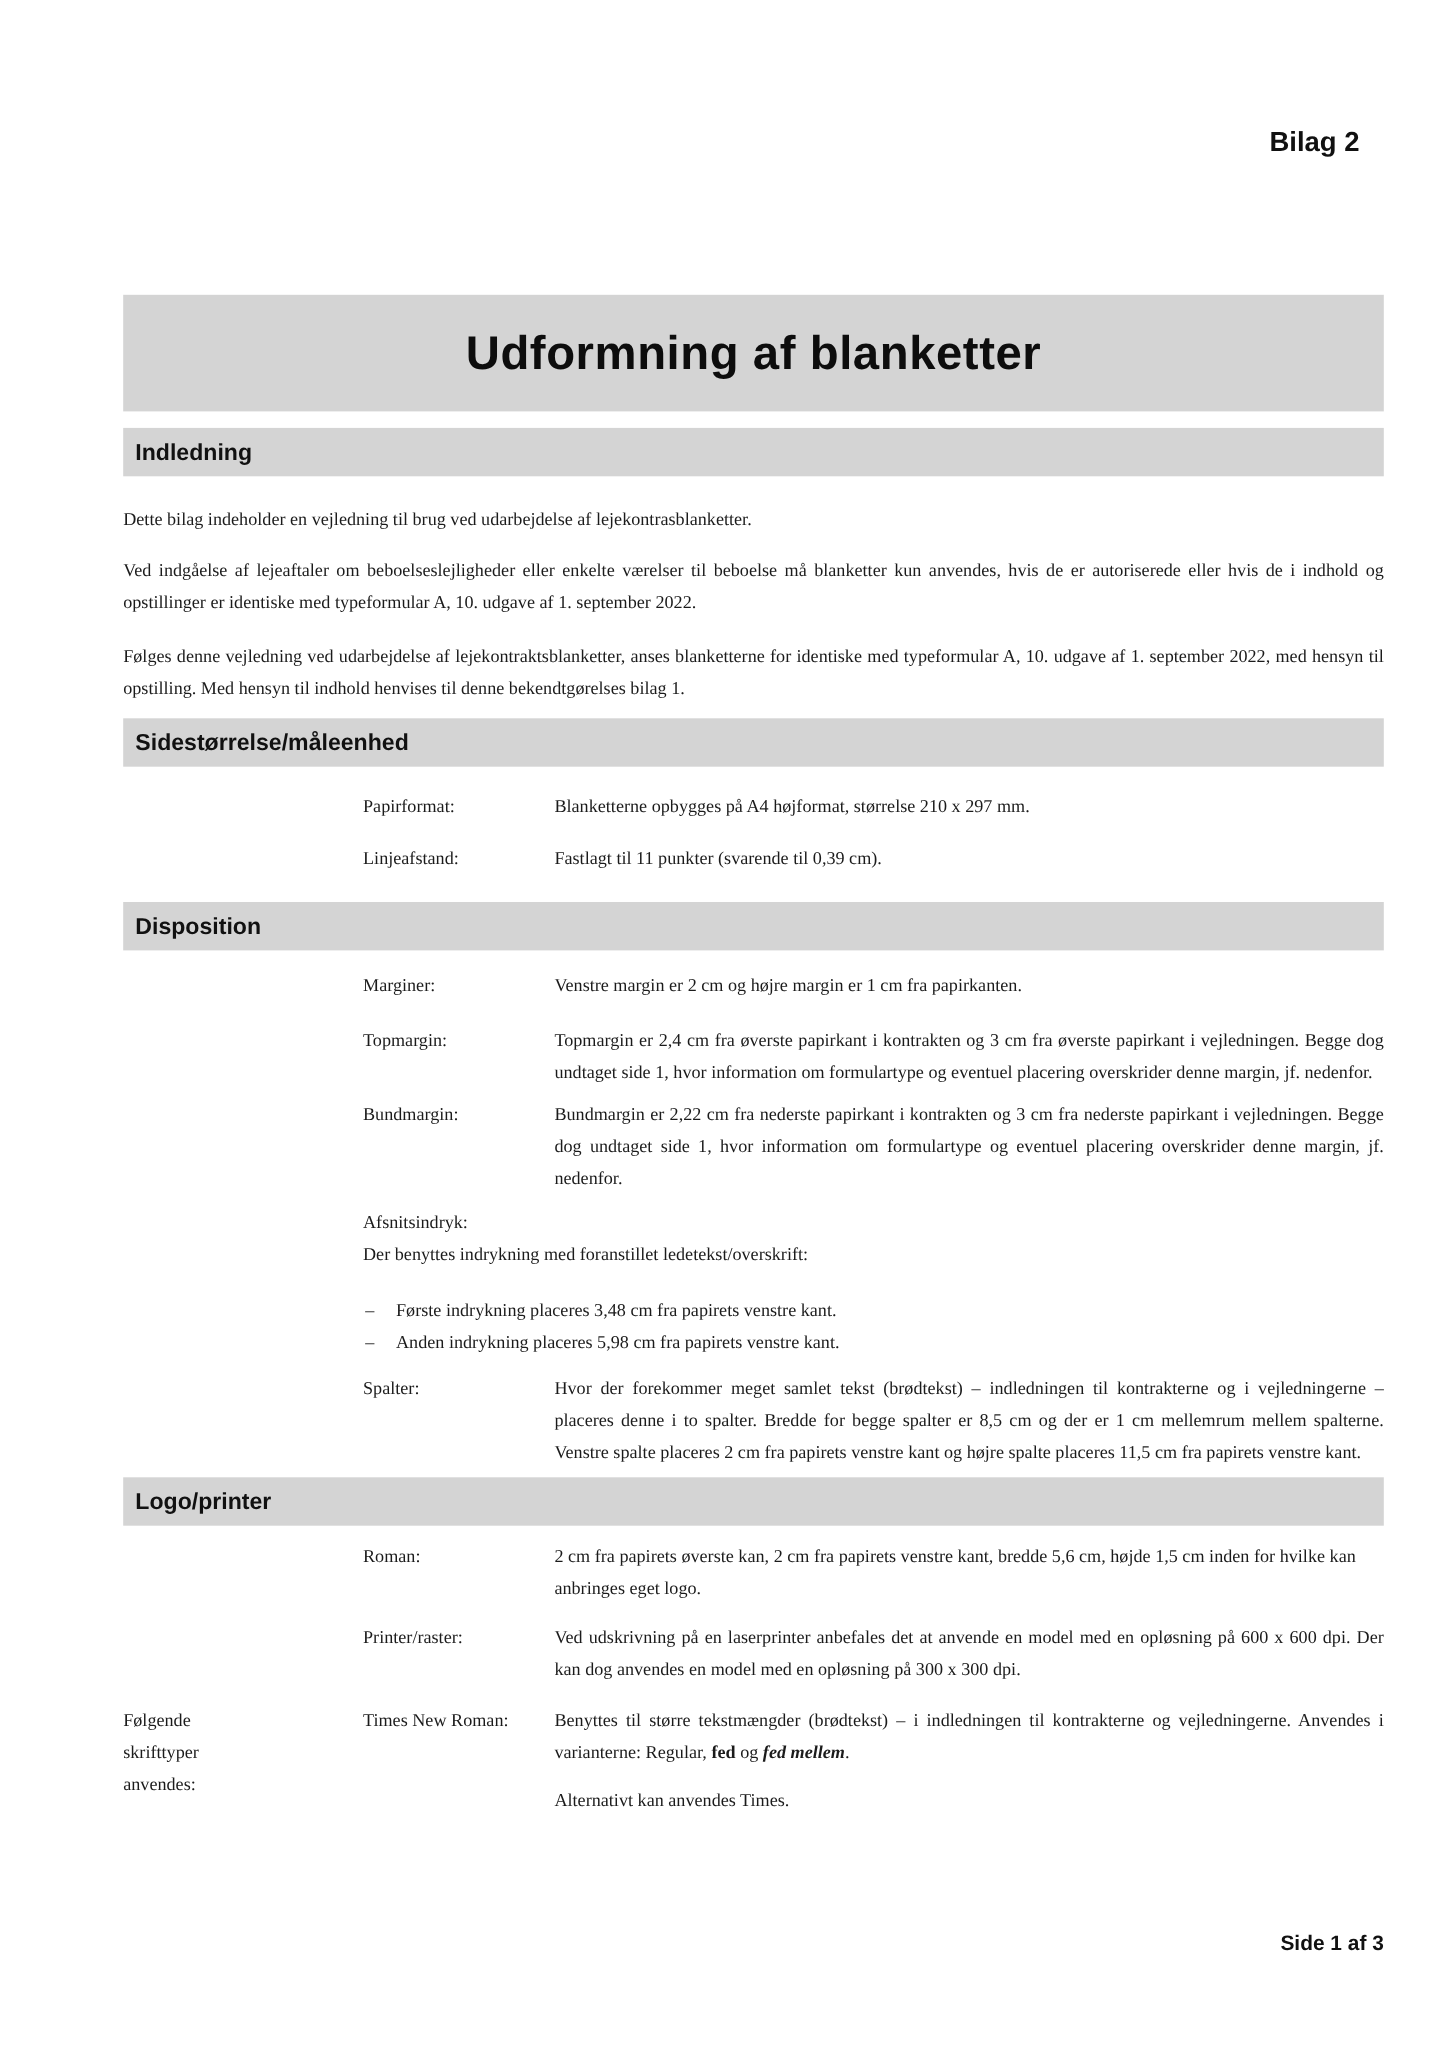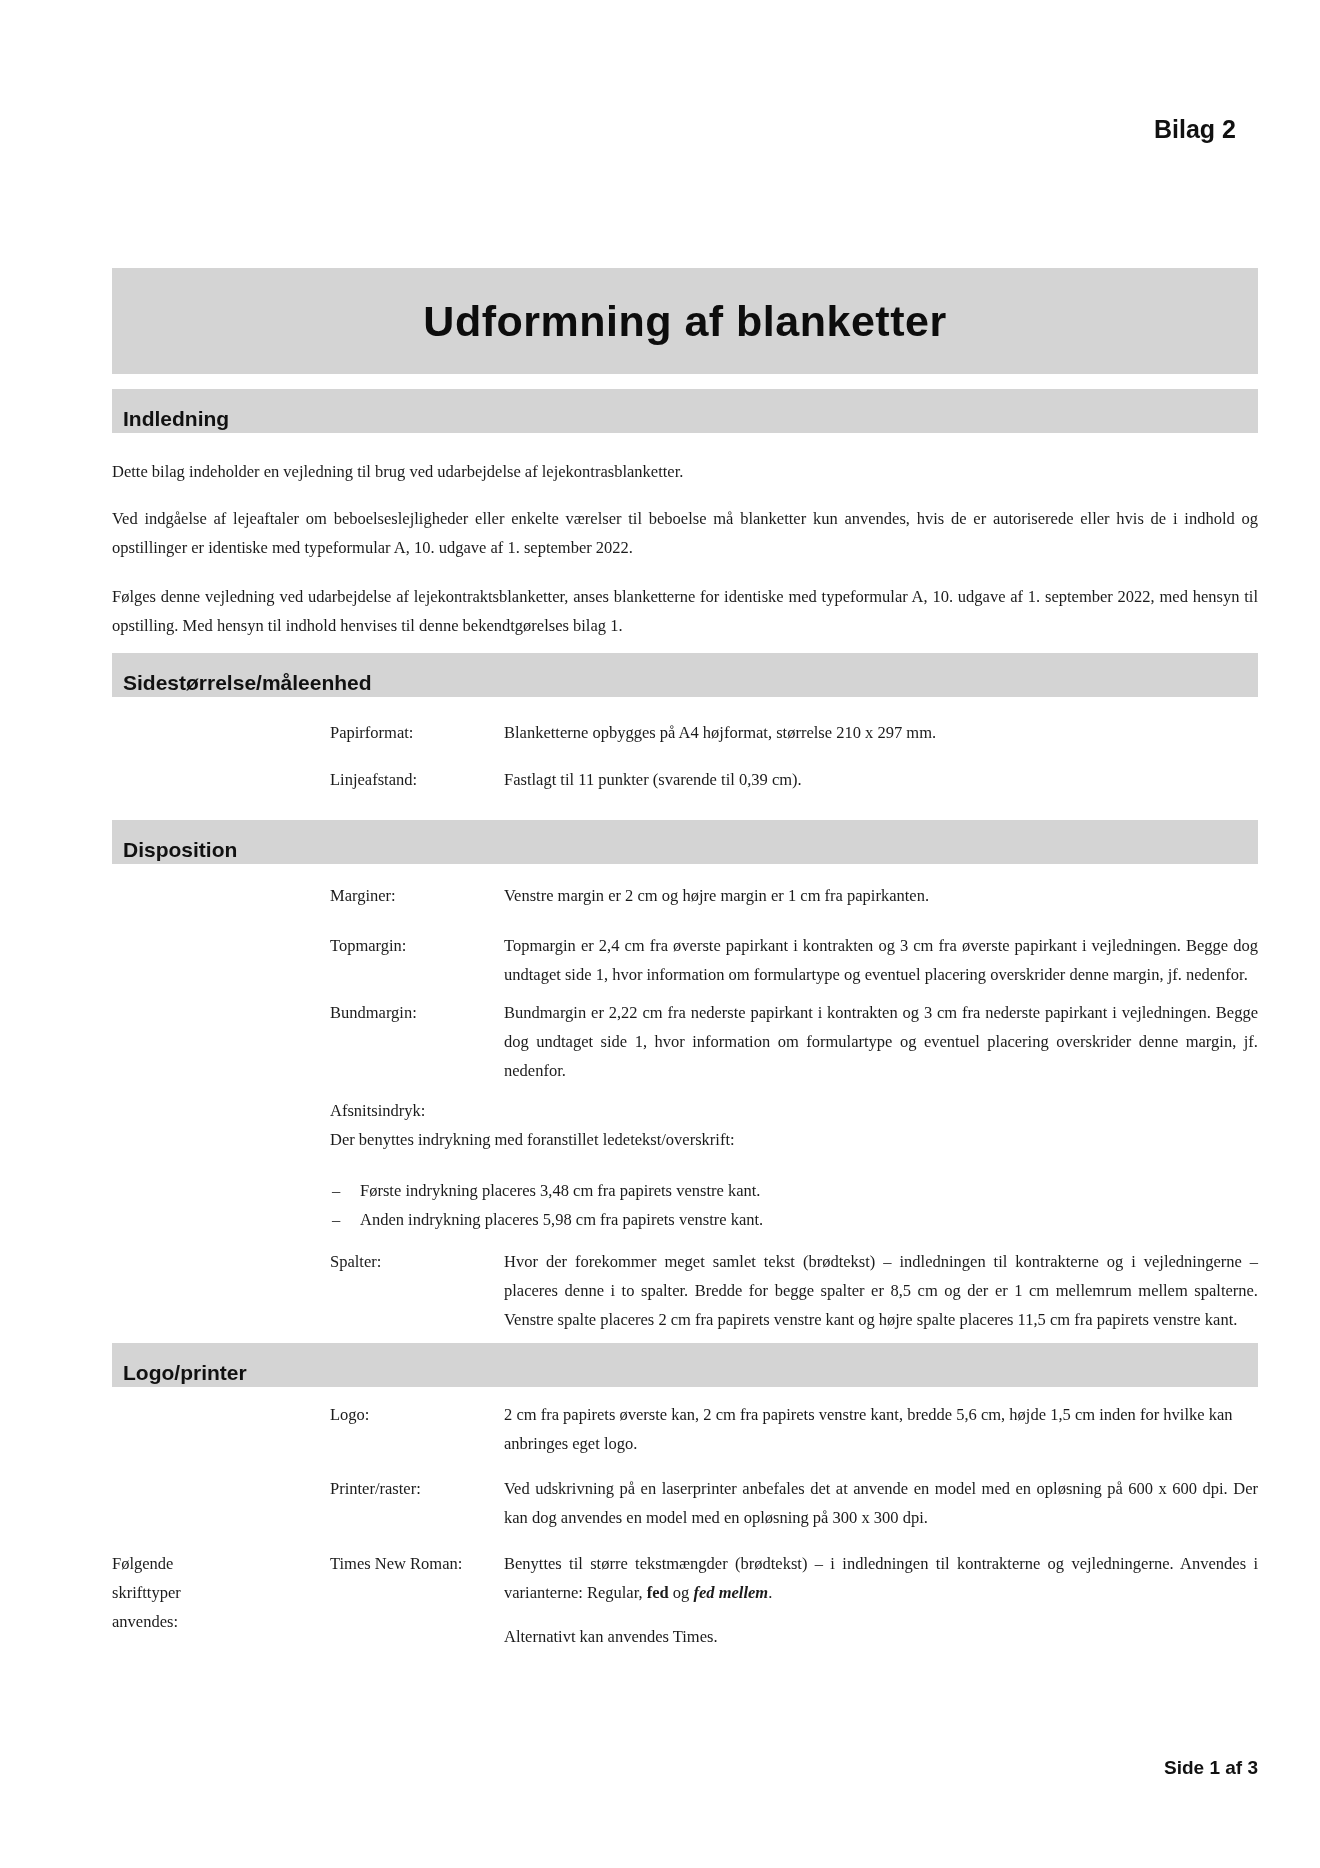--- a/index.html
+++ b/index.html
@@ -44,21 +44,21 @@
     font-family: "Liberation Sans", "DejaVu Sans", sans-serif;
     font-weight: bold;
     font-size: 43px;
     color: #0d0d0d;
     letter-spacing: 0.5px;
   }
   .bar {
     height: 44px;
     background: #d4d4d4;
     display: flex;
-    align-items: flex-end;
+    align-items: center;
     padding-left: 11px;
   }
   .bar span {
     font-family: "Liberation Sans", "DejaVu Sans", sans-serif;
     font-weight: bold;
     font-size: 21px;
     color: #111;
   }
   .para { margin-top: 18px; }
   .just { text-align: justify; }
@@ -170,21 +170,21 @@
     <div class="row m13">
       <div class="label">Spalter:</div>
       <div class="value just">Hvor der forekommer meget samlet tekst (brødtekst) – indledningen til kontrakterne og i vejledningerne – placeres denne i to spalter. Bredde for begge spalter er 8,5 cm og der er 1 cm mellemrum mellem spalterne. Venstre spalte placeres 2 cm fra papirets venstre kant og højre spalte placeres 11,5 cm fra papirets venstre kant.</div>
     </div>
 
     <div class="bar m9">
       <span>Logo/printer</span>
     </div>
 
     <div class="row m13">
-      <div class="label">Logo:</div>
+      <div class="label">Roman:</div>
       <div class="value">
         <div>2 cm fra papirets øverste kan, 2 cm fra papirets venstre kant, bredde 5,6 cm, højde 1,5 cm inden for hvilke kan anbringes eget logo.</div>
       </div>
     </div>
 
     <div class="row m16">
       <div class="label">Printer/raster:</div>
       <div class="value just">Ved udskrivning på en laserprinter anbefales det at anvende en model med en opløsning på 600 x 600 dpi. Der kan dog anvendes en model med en opløsning på 300 x 300 dpi.</div>
     </div>
 

